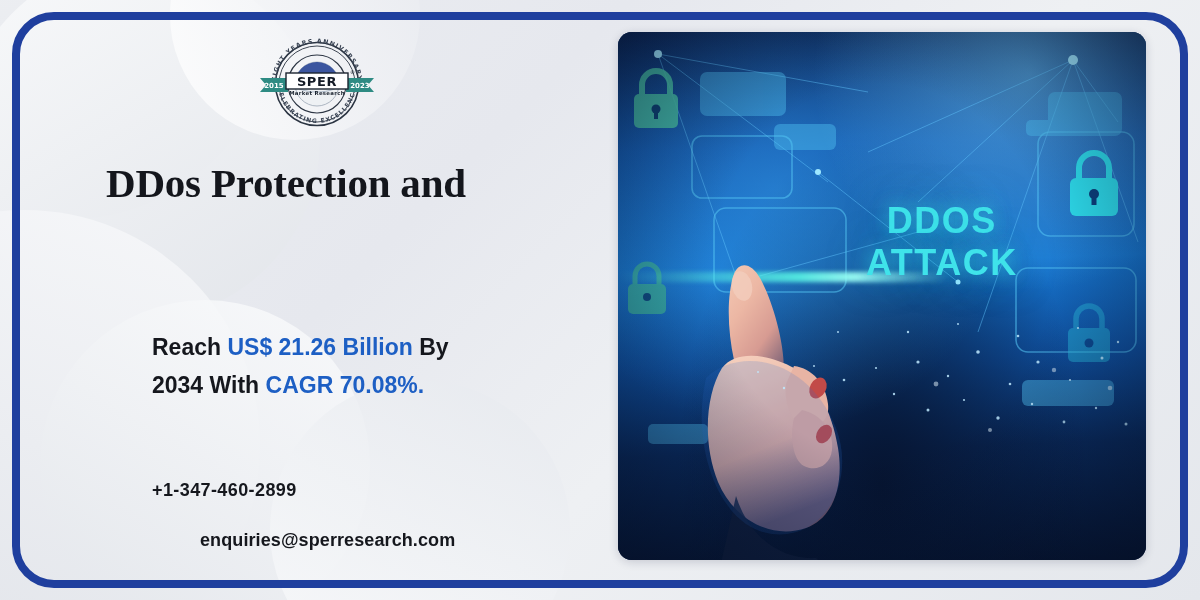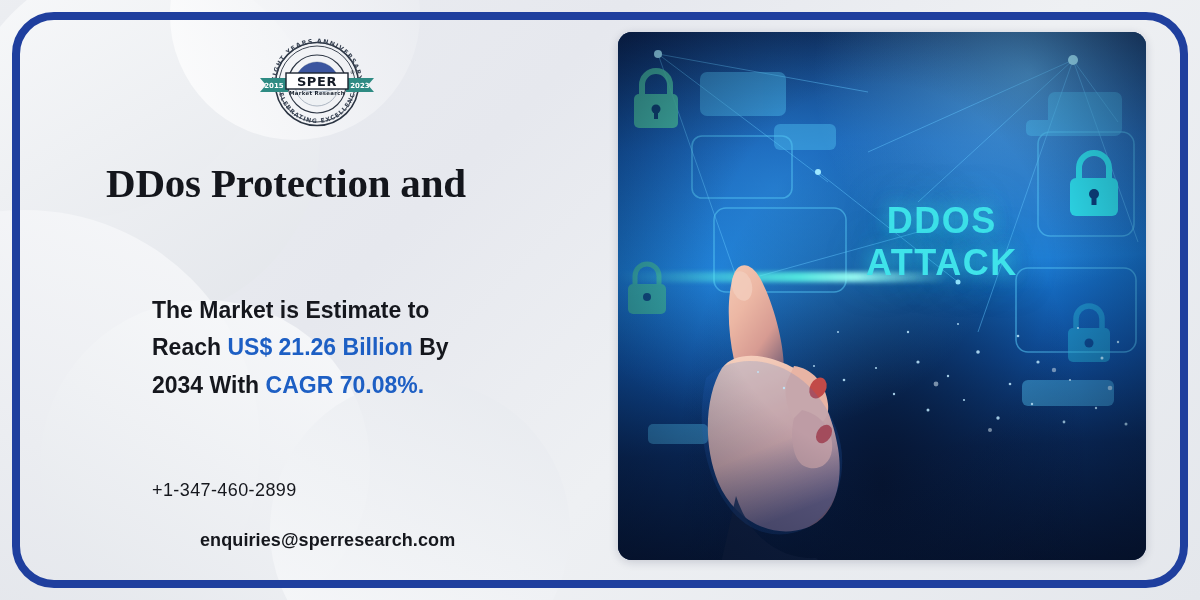--- a/index.html
+++ b/index.html
@@ -73,21 +73,21 @@
   .contact {
     position:absolute; left:152px; top:452px; width:430px;
     font-family:"Liberation Sans", sans-serif;
     color:#15171d;
   }
   .contact-title {
     font-weight:700; font-size:18px; letter-spacing:.2px;
     margin-left:22px;
   }
   .contact-phone {
-    font-weight:400; font-size:18px; letter-spacing:.4px;
+    font-weight:700; font-size:18px; letter-spacing:.4px;
     margin-top:28px;
   }
   .contact-email {
     font-weight:700; font-size:18px; letter-spacing:.1px;
     margin-top:29px;
     margin-left:48px;
   }
 
   
   .photo {
@@ -183,21 +183,21 @@
       <text x="59" y="69" text-anchor="middle" font-family="DejaVu Sans, sans-serif" font-size="5.4" font-weight="bold" fill="#1b2430" letter-spacing="0.3">Market Research</text>
       <text x="92" y="48" font-family="DejaVu Sans, sans-serif" font-size="5" fill="#1b2430">®</text>
     </svg>
   </div>
 
   <h1 class="headline">
     <span>DDos Protection and</span><br>
   </h1>
 
   <div class="subhead">
-    <span>The Market is Estimate to</span><br>
+    <br>
     <span>Reach </span><span class="accent">US$ 21.26 Billion</span><span> By</span><br>
     <span>2034 With </span><span class="accent">CAGR 70.08%.</span>
   </div>
 
   <div class="contact">
     <div class="contact-phone">+1-347-460-2899</div>
     <div class="contact-email">enquiries@sperresearch.com</div>
   </div>
 
   <div class="photo">

